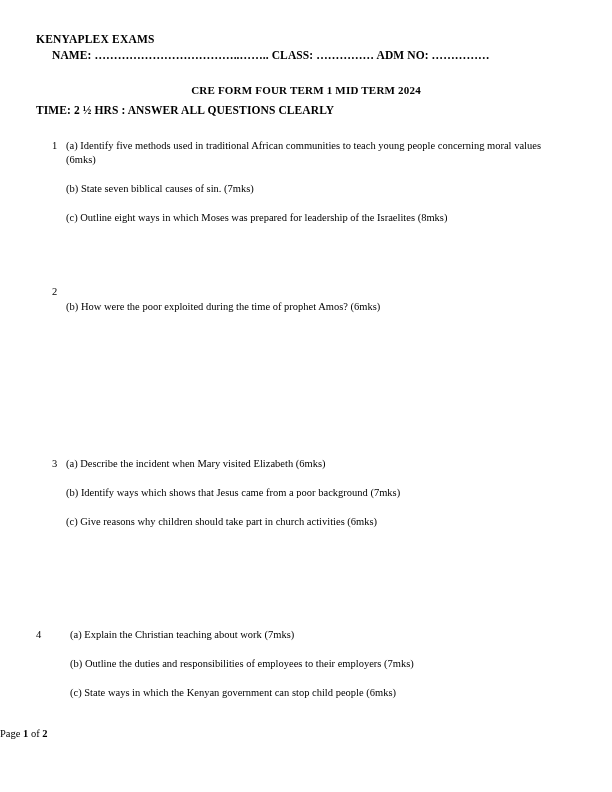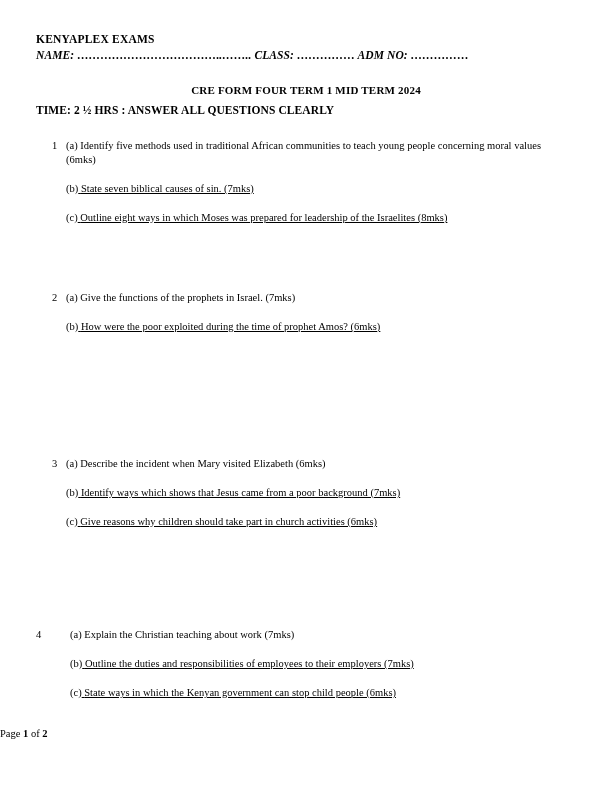--- a/index.html
+++ b/index.html
@@ -26,27 +26,26 @@
     position: absolute;
     left: 36px;
     top: 33px;
     font-size: 11.5px;
     font-weight: bold;
     letter-spacing: 0.2px;
     white-space: nowrap;
   }
   .id-line {
     position: absolute;
-    left: 36px;
+    left: 52px;
     top: 49px;
     font-size: 11.5px;
     font-weight: bold;
     letter-spacing: 0.1px;
     white-space: nowrap;
-    font-style: italic;
   }
   .paper-title {
     position: absolute;
     left: 0;
     right: 0;
     top: 84px;
     text-align: center;
     font-size: 11px;
     font-weight: bold;
     letter-spacing: 0.2px;
@@ -93,21 +92,20 @@
 
   
   .indent-b .q-num   { left: 36px; }
   .indent-b .q-body  { margin-left: 70px; margin-right: 40px; }
   .indent-b .sub     { margin-left: 70px; margin-right: 40px; }
 
   .sub {
     position: relative;
     font-size: 10.5px;
     line-height: 14px;
-    text-decoration: underline;
   }
   .spacer-sm { height: 15px; }
 
   
   .footer {
     position: absolute;
     left: 0;
     right: 0;
     top: 728px;
     text-align: left;
@@ -144,24 +142,20 @@
     <div class="spacer-sm"></div>
     <div class="sub">
       <span class="q-label">(c)</span>
       <span>Outline eight ways in which Moses was prepared for leadership of the Israelites (8mks)</span>
     </div>
   </div>
 
   <div class="question indent-a" style="top:285px;">
     <div class="q-row">
       <span class="q-num">2</span>
-      <div class="q-body">
-        <span class="q-label">(a)</span>
-        <span>Give the functions of the prophets in Israel.  (7mks)</span>
-      </div>
     </div>
     <div class="spacer-sm"></div>
     <div class="sub">
       <span class="q-label">(b)</span>
       <span>How were the poor exploited during the time of prophet Amos? (6mks)</span>
     </div>
     <div class="spacer-sm"></div>
   </div>
 
   <div class="question indent-a" style="top:451px;">

